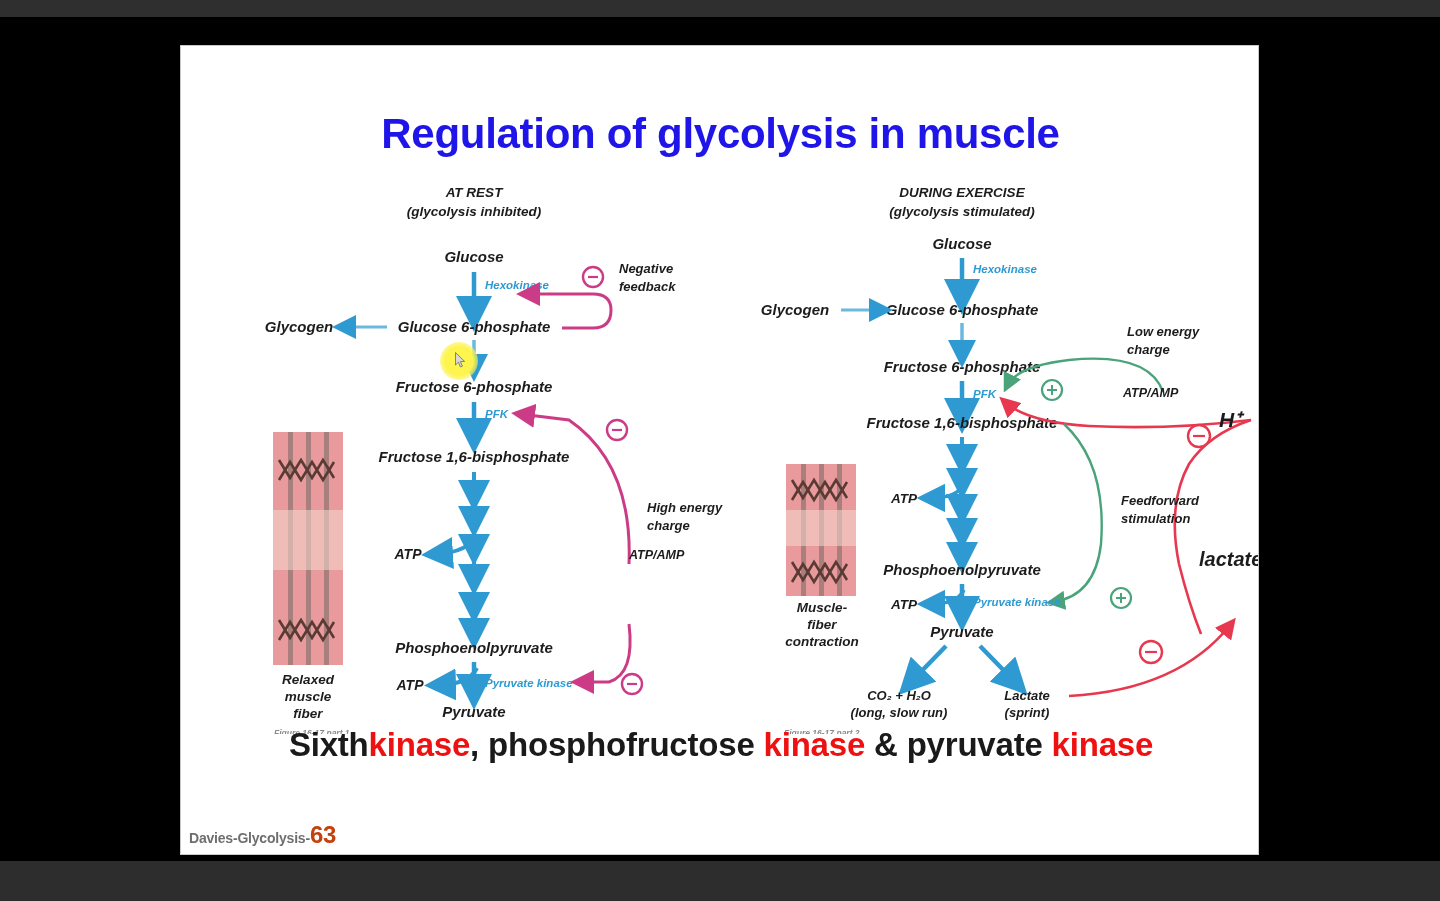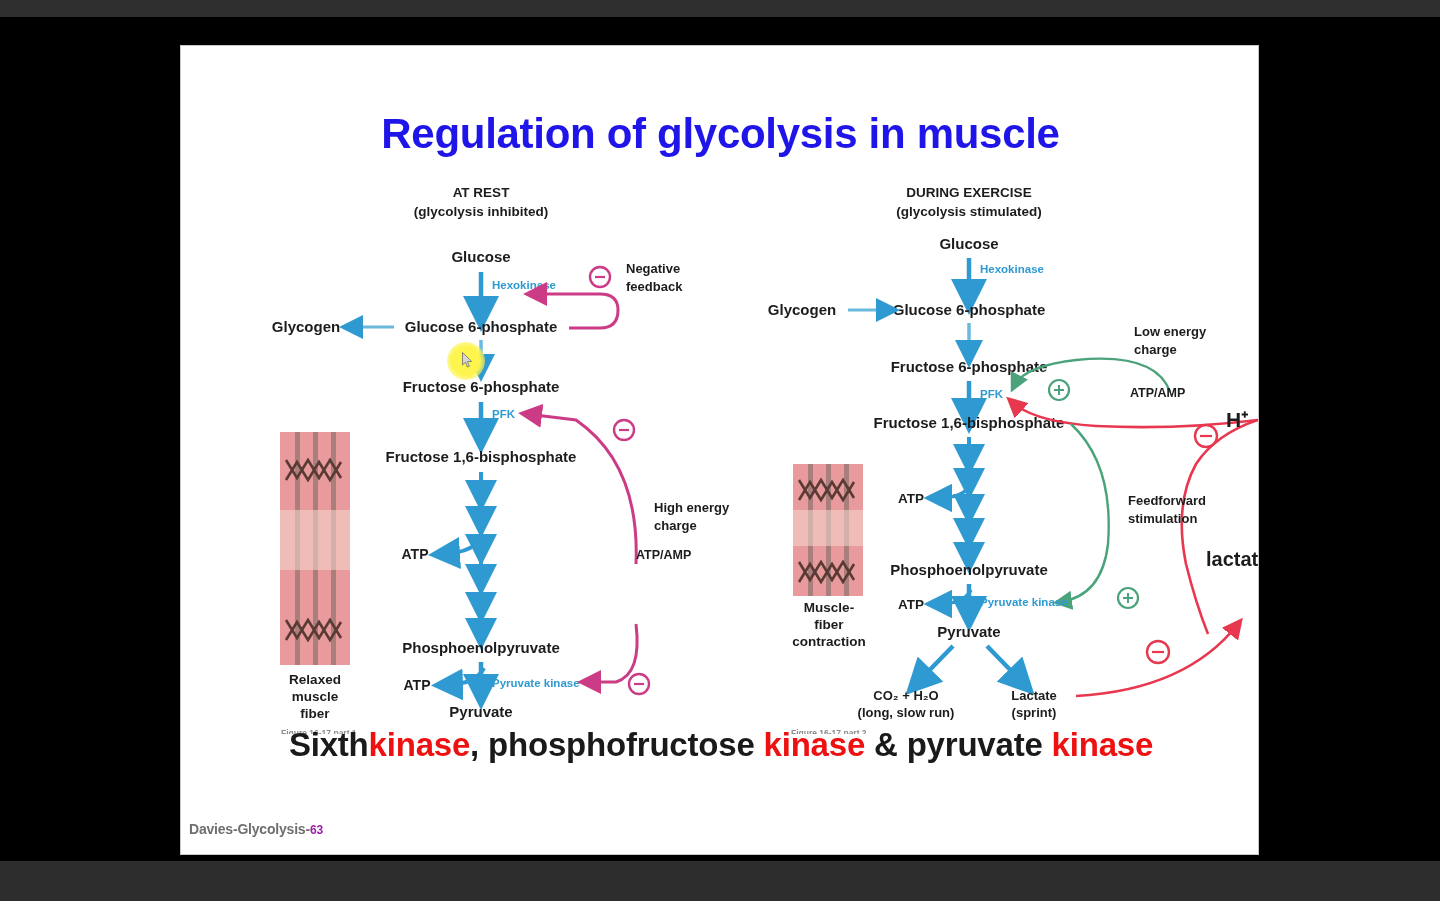--- a/index.html
+++ b/index.html
@@ -23,37 +23,37 @@
   }
 
   .title {
     position: absolute; left: 0; top: 17px; width: 1079px;
     text-align: center;
     font-size: 42px; font-weight: bold; color: #2015e8;
     letter-spacing: -0.3px;
     margin-top: 47px;
   }
 
-  .diagram { position: absolute; left: 15px; top: 88px; width: 1079px; height: 600px; }
+  .diagram { position: absolute; left: 8px; top: 88px; width: 1079px; height: 600px; font-style: italic; }
   .svgroot { position:absolute; left:0; top:0; width:1079px; height:600px; }
 
   .footline {
     position: absolute; left: 60px; top: 680px; width: 960px;
     text-align: center;
     font-size: 33px; font-weight: bold; color: #1a1a1a;
     letter-spacing: -0.2px;
   }
   .footline .kin { color: #ee1111; }
 
   .pagefoot {
     position: absolute; left: 8px; top: 775px;
     font-size: 14px; color: #6e6e6e; font-weight: bold;
     letter-spacing: -0.2px;
   }
-  .pagefoot .num { font-size: 12px; color:#a21caf; }
+  .pagefoot .num { font-size: 24px; color:#c2410c; }
 
   
   .cursor-hl {
     position: absolute; left: 251px; top: 208px;
     width: 38px; height: 38px; border-radius: 50%;
     background: radial-gradient(circle, #fff84a 0%, #fdf44e 52%, rgba(253,244,78,0.55) 72%, rgba(253,244,78,0) 100%);
   }
   .cursor-arrow {
     position: absolute; left: 266px; top: 218px;
     width: 11px; height: 16px;

